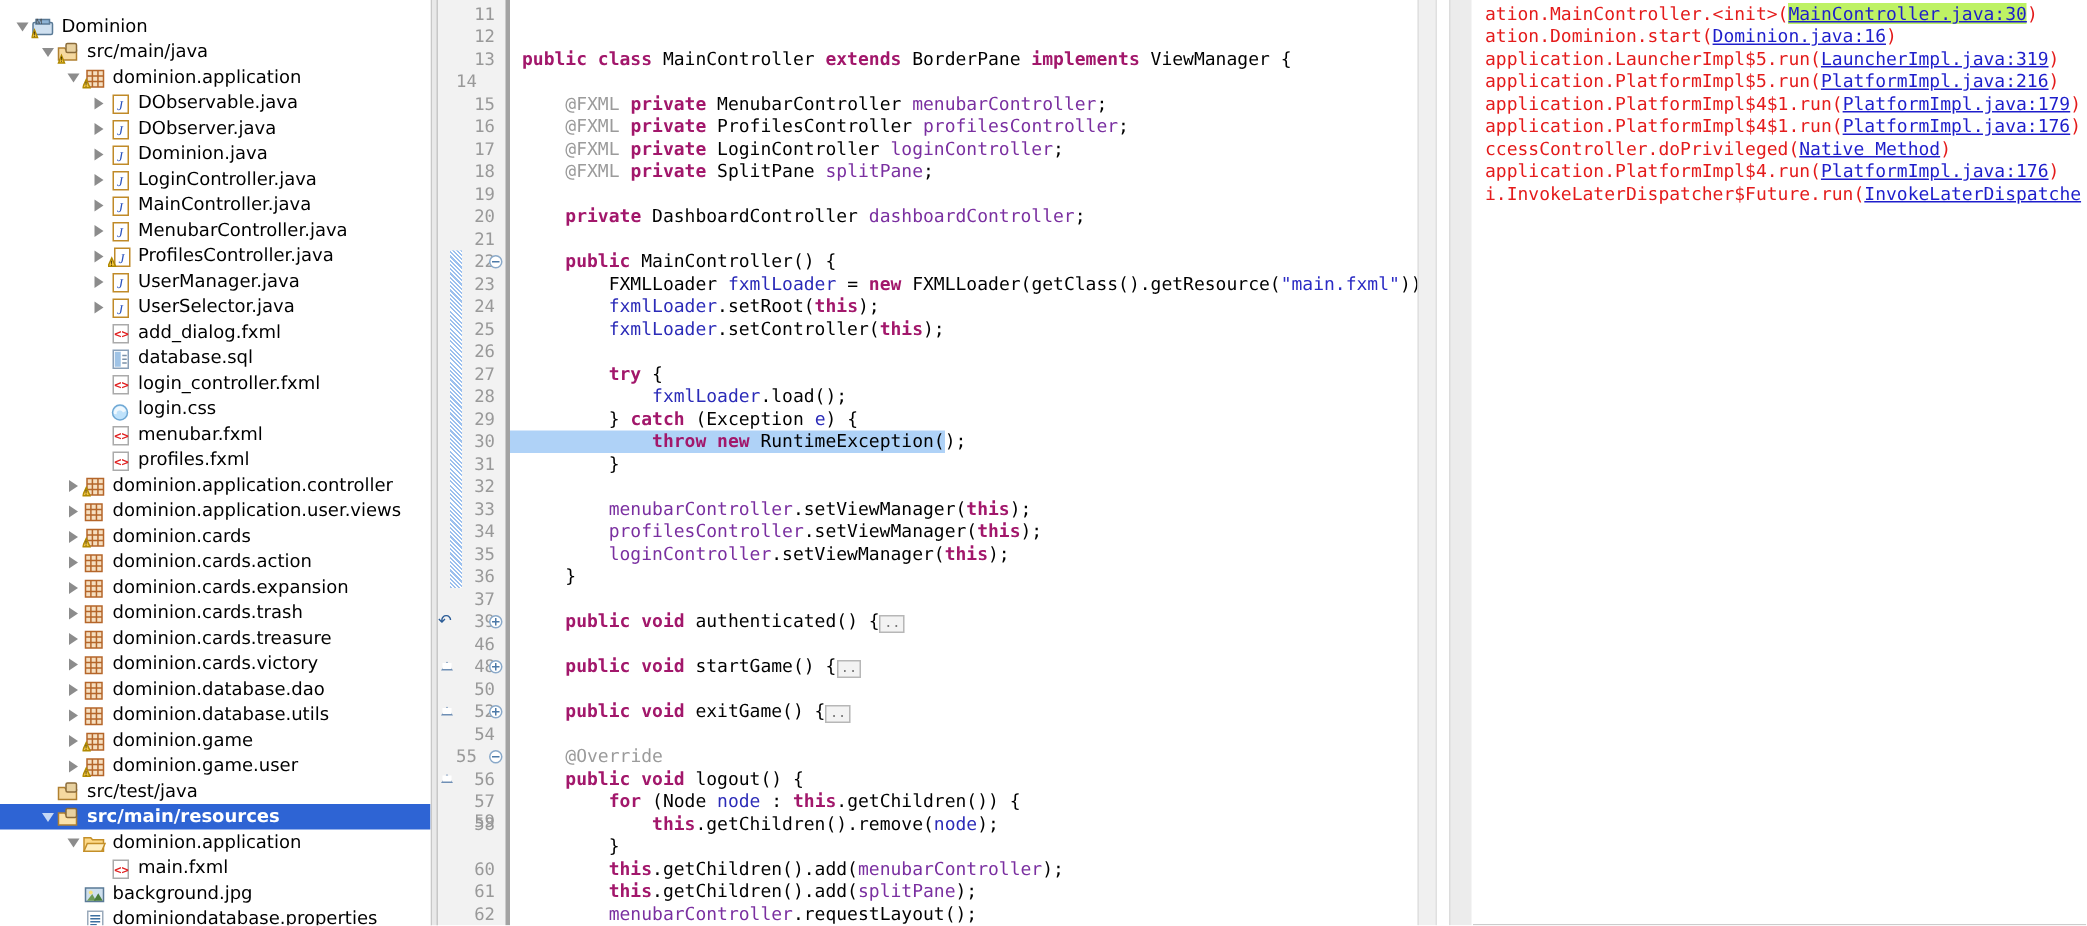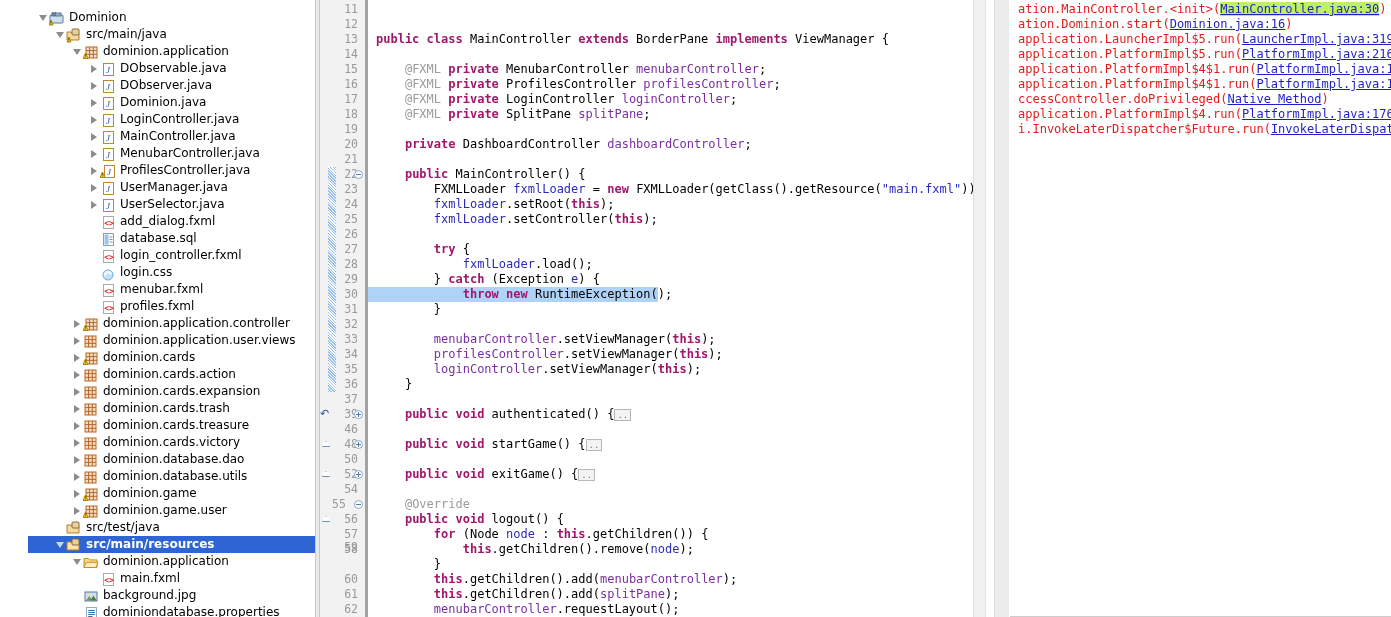--- a/index.html
+++ b/index.html
@@ -3,21 +3,21 @@
 <meta charset="utf-8">
 <style>
   * { box-sizing: border-box; }
   html, body {
     margin: 0; padding: 0;
     width: 1391px; height: 617px;
     overflow: hidden;
     background: #ffffff;
     font-family: "DejaVu Sans", sans-serif;
   }
-  #app { position: relative; width: 1391px; height: 617px; display: flex; padding-left: 28px; }
+  #app { position: relative; width: 1391px; height: 617px; display: flex; }
 
   
   #tree-panel {
     width: 287px; height: 617px;
     background: #ffffff;
     overflow: hidden;
     position: relative;
     flex: 0 0 287px;
   }
   .tree-row {
@@ -666,21 +666,21 @@
     </div>
 
   <div class="vsplit"></div>
 
   <div id="editor-panel">
     <div id="gutter">
       <div id="changebar" style="top: 167px; height: 225px;"></div>
     <div class="gline" style="top: 2px;">11</div>
         <div class="gline" style="top: 17px;">12</div>
         <div class="gline" style="top: 32px;">13</div>
-        <div class="gline" style="top: 47px;">14</div>
+        <div class="gline" style="top: 47px; text-align: center;">14</div>
         <div class="gline" style="top: 62px;">15</div>
         <div class="gline" style="top: 77px;">16</div>
         <div class="gline" style="top: 92px;">17</div>
         <div class="gline" style="top: 107px;">18</div>
         <div class="gline" style="top: 122px;">19</div>
         <div class="gline" style="top: 137px;">20</div>
         <div class="gline" style="top: 152px;">21</div>
         <div class="gline" style="top: 167px;">22</div>
         <div class="fold-minus" style="top: 170px;"></div>
         <div class="gline" style="top: 182px;">23</div>

